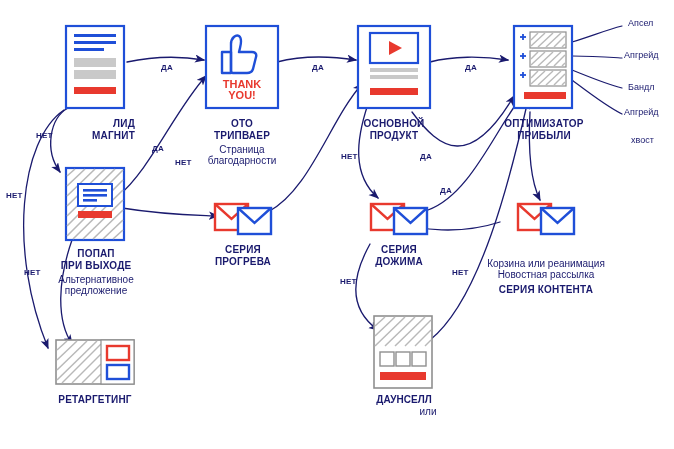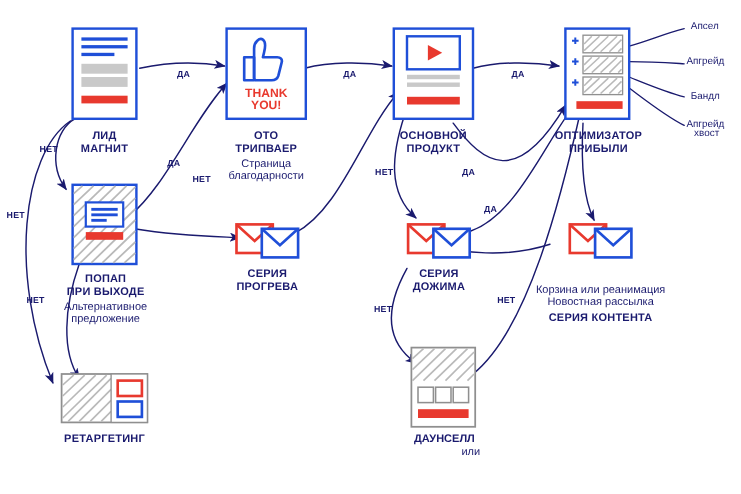--- a/index.html
+++ b/index.html
@@ -285,21 +285,21 @@
         <rect x="518" y="204" width="33" height="26" fill="#ffffff" stroke="#e8392e" stroke-width="2.4"></rect>
         <path d="M518,204 L534.5,219 L551,204" fill="none" stroke="#e8392e" stroke-width="2.4"></path>
       </g>
       <g>
         <rect x="541" y="208" width="33" height="26" fill="#ffffff" stroke="#1f4fd8" stroke-width="2.4"></rect>
         <path d="M541,208 L557.5,223 L574,208" fill="none" stroke="#1f4fd8" stroke-width="2.4"></path>
       </g>
     </g>
   </svg>
 
-  <div class="node-label" style="left:55px; top:118px; width:80px;">
+  <div class="node-label" style="left:55px; top:118px; width:80px;text-align:right;">
     <div>ЛИД</div>
     <div>МАГНИТ</div>
   </div>
 
   <div class="node-label" style="left:43px; top:248px; width:106px;text-align:center;">
     <div>ПОПАП</div>
     <div>ПРИ ВЫХОДЕ</div>
   </div>
   <div class="node-sub" style="left:43px; top:274px; width:106px;">
     <div>Альтернативное</div>
@@ -365,15 +365,15 @@
   <div class="edge-label" style="left:341px; top:152px;">НЕТ</div>
   <div class="edge-label" style="left:420px; top:152px;">ДА</div>
   <div class="edge-label" style="left:440px; top:186px;">ДА</div>
   <div class="edge-label" style="left:340px; top:277px;">НЕТ</div>
   <div class="edge-label" style="left:452px; top:268px;">НЕТ</div>
 
   <div class="tail-label" style="left:628px; top:18px;">Апсел</div>
   <div class="tail-label" style="left:624px; top:50px;">Апгрейд</div>
   <div class="tail-label" style="left:628px; top:82px;">Бандл</div>
   <div class="tail-label" style="left:624px; top:107px;">Апгрейд</div>
-  <div class="tail-label" style="left:631px; top:116px;">хвост</div>
+  <div class="tail-label" style="left:631px; top:135px;">хвост</div>
 
 </div>
 
 </body></html>

